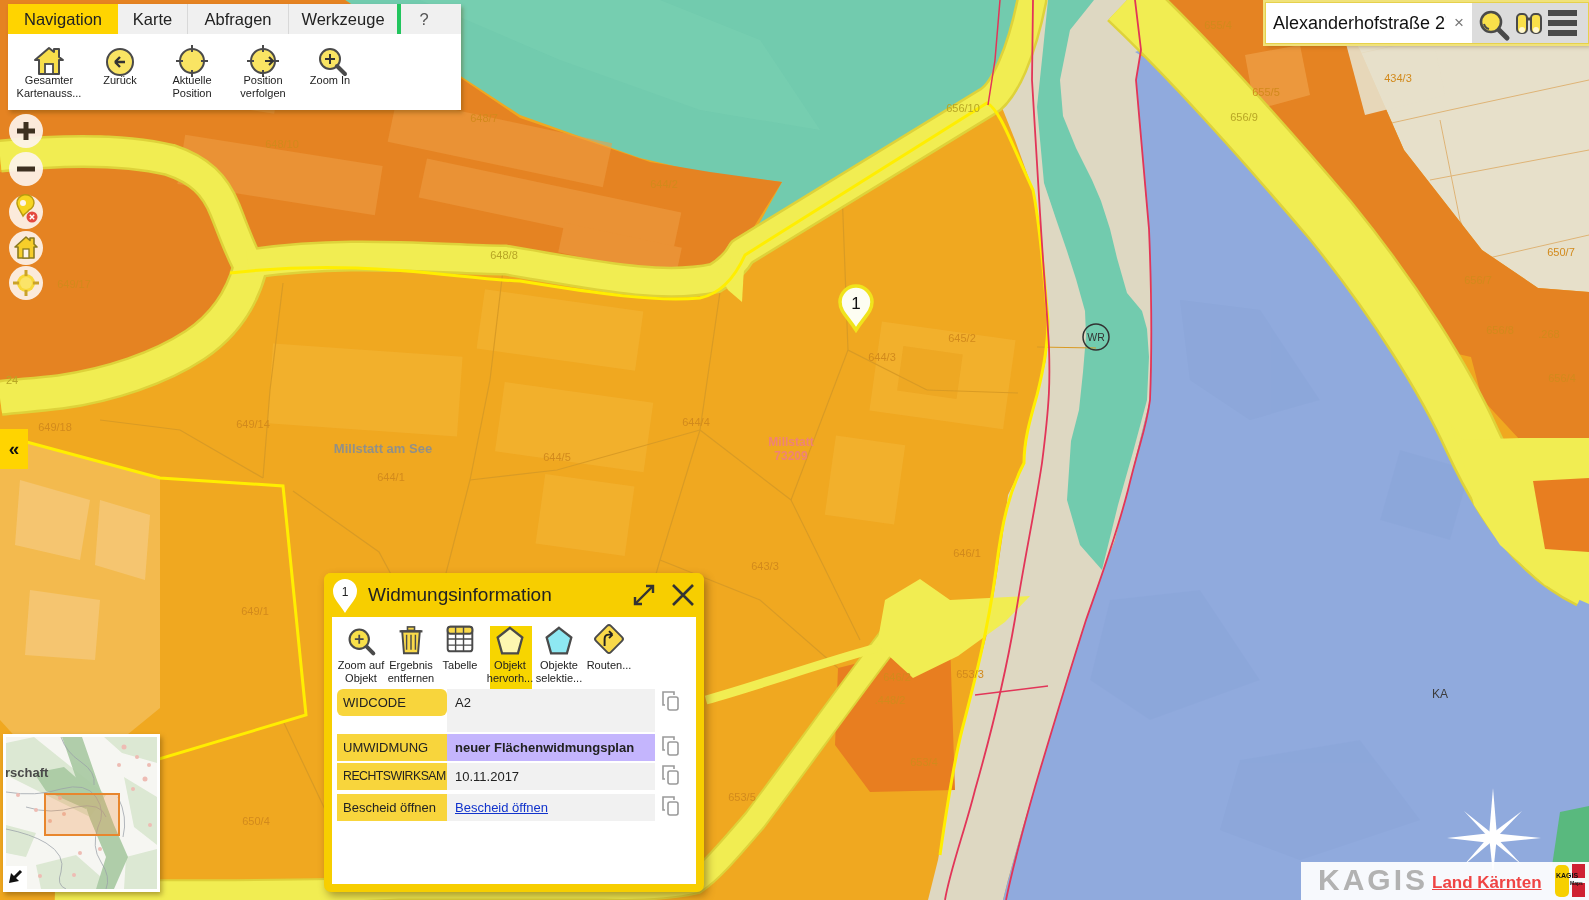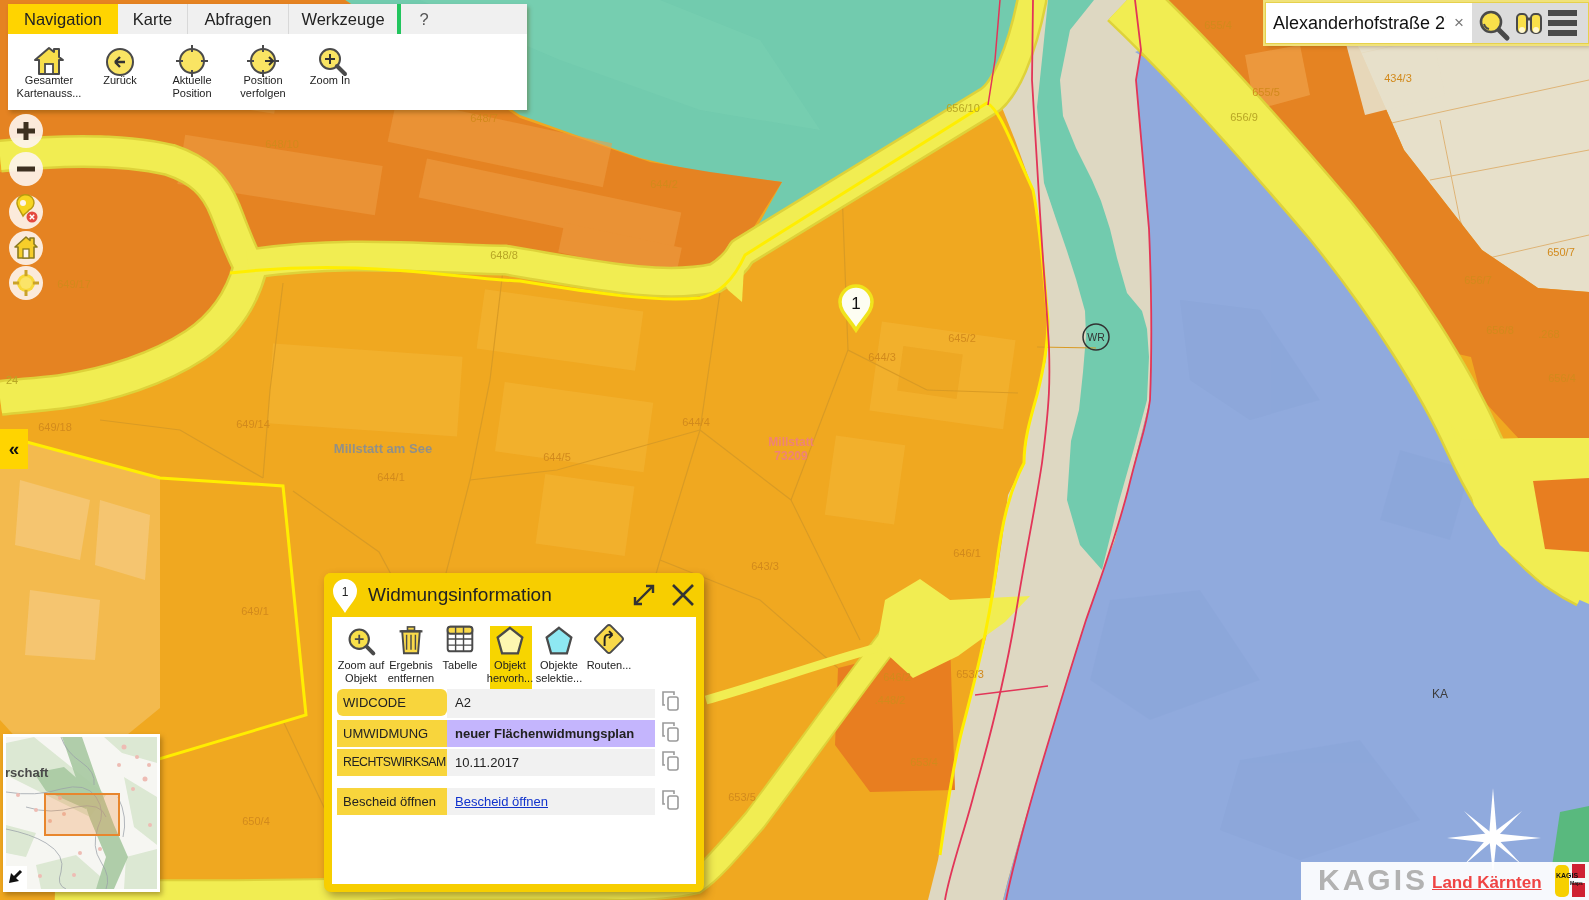--- a/index.html
+++ b/index.html
@@ -173,21 +173,21 @@
 
   <g fill="#fff">
     <polygon points="1493,788 1497,836 1493,874 1489,836"></polygon>
     <polygon points="1447,838 1491,833 1541,838 1491,843"></polygon>
     <polygon points="1464,811 1494,835 1522,865 1491,840"></polygon>
     <polygon points="1522,811 1496,838 1464,865 1490,835"></polygon>
     <circle cx="1493" cy="838" r="5"></circle>
   </g>
 </svg>
 
-<div class="abs" style="left:8px;top:4px;width:519px;height:106px;background:#fff;box-shadow:2px 3px 4px rgba(90,60,0,.35);">
+<div class="abs" style="left:8px;top:4px;width:453px;height:106px;background:#fff;box-shadow:2px 3px 4px rgba(90,60,0,.35);">
   <div style="height:30px;display:flex;font-size:16.5px;color:#222;">
     <div style="background:#ffd400;width:110px;display:flex;align-items:center;justify-content:center;">Navigation</div>
     <div style="background:#f0f0f0;width:69px;display:flex;align-items:center;justify-content:center;border-right:1px solid #d8d8d8;">Karte</div>
     <div style="background:#f0f0f0;width:100px;display:flex;align-items:center;justify-content:center;border-right:1px solid #d8d8d8;">Abfragen</div>
     <div style="background:#f0f0f0;width:108px;display:flex;align-items:center;justify-content:center;border-right:4px solid #22c55e;">Werkzeuge</div>
     <div style="background:#f0f0f0;width:46px;display:flex;align-items:center;justify-content:center;color:#555;">?</div>
     <div style="background:#f0f0f0;flex:1;"></div>
   </div>
   <svg width="453" height="76" style="display:block">
 
@@ -345,21 +345,21 @@
         <text x="178" y="63">hervorh...</text>
       <text x="227" y="50">Objekte</text>
         <text x="227" y="63">selektie...</text>
       <text x="277" y="50">Routen...</text>
     </g>
   </svg>
 
   <div style="position:absolute;left:5px;top:108px;width:354px;font-size:13px;color:#222;">
     <div style="display:flex;margin-bottom:2px;">
         <div style="width:104px;background:#f8d53c;height:15px;line-height:15px;padding:6px 0 6px 6px;overflow:hidden;white-space:nowrap;border-radius:6px;">WIDCODE</div>
-        <div style="flex:1;background:#f1f1f1;height:15px;line-height:15px;padding:6px 0 8px 8px;overflow:hidden;white-space:nowrap;">A2</div>
+        <div style="flex:1;background:#f1f1f1;height:15px;line-height:15px;padding:6px 0 22px 8px;overflow:hidden;white-space:nowrap;">A2</div>
         <div style="width:36px;position:relative;">
           <svg width="36" height="27" style="display:block">
             <g fill="none" stroke="#9a9a9a" stroke-width="1.6">
               <rect x="13" y="8" width="10" height="13" rx="2"></rect>
               <path d="M10,16 L8,16 L8,3 L19,3 L19,6"></path>
             </g>
           </svg>
         </div>
       </div>
     <div style="display:flex;margin-bottom:2px;">
@@ -367,21 +367,21 @@
         <div style="flex:1;background:#c4b5fd;height:15px;line-height:15px;padding:6px 0 6px 8px;overflow:hidden;white-space:nowrap;font-weight:bold;">neuer Flächenwidmungsplan</div>
         <div style="width:36px;">
           <svg width="36" height="27" style="display:block">
             <g fill="none" stroke="#9a9a9a" stroke-width="1.6">
               <rect x="13" y="8" width="10" height="13" rx="2"></rect>
               <path d="M10,16 L8,16 L8,3 L19,3 L19,6"></path>
             </g>
           </svg>
         </div>
       </div>
-    <div style="display:flex;margin-bottom:12px;">
+    <div style="display:flex;margin-bottom:4px;">
         <div style="width:104px;background:#f8d53c;height:15px;line-height:15px;padding:6px 0 6px 6px;overflow:hidden;white-space:nowrap;letter-spacing:-.5px;font-size:12.3px;">RECHTSWIRKSAM</div>
         <div style="flex:1;background:#f1f1f1;height:15px;line-height:15px;padding:6px 0 6px 8px;overflow:hidden;white-space:nowrap;">10.11.2017</div>
         <div style="width:36px;">
           <svg width="36" height="27" style="display:block">
             <g fill="none" stroke="#9a9a9a" stroke-width="1.6">
               <rect x="13" y="8" width="10" height="13" rx="2"></rect>
               <path d="M10,16 L8,16 L8,3 L19,3 L19,6"></path>
             </g>
           </svg>
         </div>

